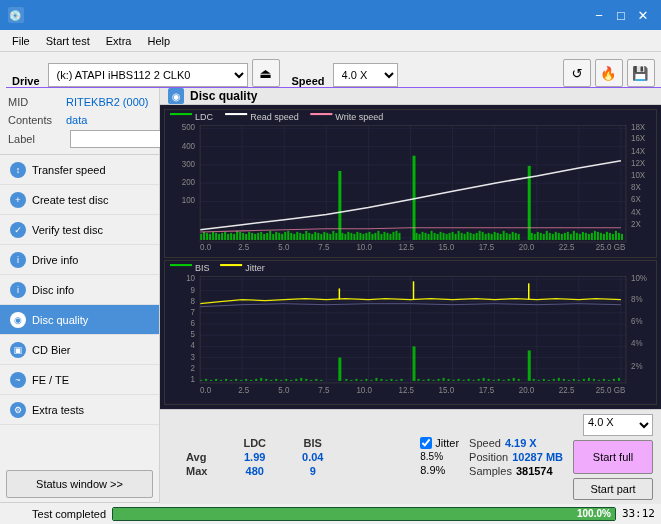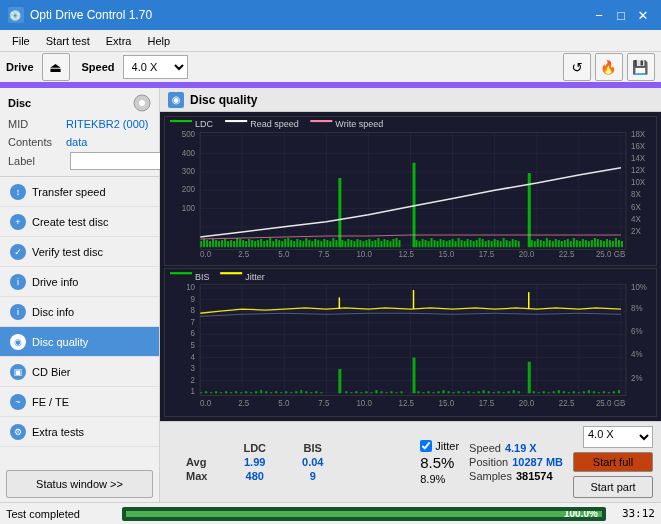--- a/index.html
+++ b/index.html
@@ -10,21 +10,21 @@
     .title-bar-left { display: flex; align-items: center; gap: 6px; }
     .title-bar-icon { width: 16px; height: 16px; background: #4a90d9; border-radius: 2px; display: flex; align-items: center; justify-content: center; font-size: 10px; }
     .title-bar-buttons { display: flex; gap: 2px; }
     .title-btn { width: 20px; height: 20px; border: none; background: transparent; color: white; cursor: pointer; font-size: 13px; display: flex; align-items: center; justify-content: center; border-radius: 2px; }
 
     
     .menu-bar { background: #f0f0f0; height: 22px; display: flex; align-items: center; padding: 0 4px; border-bottom: 1px solid #d0d0d0; }
     .menu-item { padding: 2px 8px; cursor: pointer; font-size: 11px; color: #000; border-radius: 2px; }
 
     
-    .toolbar { background: #f0f0f0; height: 36px; display: flex; align-items: center; padding: 0 6px; border-bottom: 6px solid #8b5cf6; gap: 4px; }
+    .toolbar { background: #f0f0f0; height: 36px; display: flex; align-items: flex-end; padding: 0 6px; border-bottom: 1px solid #8b5cf6; gap: 4px; margin-left: 6px; }
     .toolbar-label { font-size: 11px; font-weight: bold; color: #000; margin-right: 4px; }
     .toolbar-select { height: 24px; padding: 1px 4px; font-size: 11px; border: 1px solid #aaa; background: white; min-width: 200px; }
     .toolbar-btn { width: 28px; height: 28px; border: 1px solid #aaa; background: #f5f5f5; cursor: pointer; display: flex; align-items: center; justify-content: center; border-radius: 2px; }
     .speed-label { font-size: 11px; font-weight: bold; margin-left: 8px; margin-right: 4px; }
     .speed-select { height: 24px; padding: 1px 4px; font-size: 11px; border: 1px solid #aaa; background: white; width: 65px; }
     .spacer { flex: 1; }
 
     
     .main { display: flex; height: calc(524px - 30px - 22px - 36px - 22px); }
 
@@ -78,82 +78,77 @@
     
     .jitter-area { display: flex; align-items: center; gap: 6px; margin-left: 10px; }
     
     .speed-stats { display: flex; flex-direction: column; gap: 2px; font-size: 11px; margin-left: 10px; }
     .speed-row { display: flex; gap: 4px; align-items: center; }
     .speed-row .lbl { color: #333; }
     .speed-row .val { color: #0055cc; font-weight: bold; }
     
     .right-controls { display: flex; flex-direction: column; gap: 4px; margin-left: 10px; }
     .right-controls .speed-sel { height: 22px; font-size: 11px; border: 1px solid #aaa; background: white; width: 70px; }
-    .start-full-btn { height: 20px; padding: 0 8px; font-size: 11px; border: 1px solid #888; background: #c2410c; cursor: pointer; border-radius: 2px; }
+    .start-full-btn { height: 34px; padding: 0 8px; font-size: 11px; border: 1px solid #888; background: #f0abfc; cursor: pointer; border-radius: 2px; }
     .start-part-btn { height: 22px; padding: 0 8px; font-size: 11px; border: 1px solid #888; background: #e8e8e8; cursor: pointer; border-radius: 2px; }
 
     
-    .bottom-bar { height: 22px; background: #f0f0f0; border-top: 1px solid #d0d0d0; display: flex; align-items: center; padding: 0 6px; gap: 16px; }
+    .bottom-bar { height: 22px; background: #f0f0f0; border-top: 1px solid #d0d0d0; display: flex; align-items: center; padding: 0 6px; gap: 6px; text-align: right; }
     .status-text { font-size: 11px; color: #000; flex: 0 0 auto; width: 100px; }
-    .progress-container { flex: 1; height: 14px; background: #6d28d9; border: 4px solid #14532d; border-radius: 2px; overflow: hidden; }
+    .progress-container { flex: 1; height: 14px; background: #6d28d9; border: 1px solid #14532d; border-radius: 2px; overflow: hidden; }
     .progress-bar { height: 100%; background: #4caf50; display: flex; align-items: center; justify-content: flex-end; padding-right: 4px; font-size: 10px; color: white; }
     .time-display { font-size: 11px; color: #000; font-family: monospace; }
 
     
     .chart-svg { width: 100%; height: 100%; }
   </style>
 </head>
 <body>
 
 <div class="title-bar">
   <div class="title-bar-left">
     <div class="title-bar-icon">💿</div>
-    <span>Opti Drive Control 1.70</span>
   </div>
   <div class="title-bar-buttons">
     <button class="title-btn">−</button>
     <button class="title-btn">□</button>
     <button class="title-btn close">✕</button>
   </div>
 </div>
 
 <div class="menu-bar">
   <span class="menu-item">File</span>
   <span class="menu-item">Start test</span>
   <span class="menu-item">Extra</span>
   <span class="menu-item">Help</span>
 </div>
 
 <div class="toolbar">
   <span class="toolbar-label">Drive</span>
+  <select class="toolbar-select">
+    <option>(k:)  ATAPI iHBS112  2 CLK0</option>
+  </select>
   <button class="toolbar-btn" title="Eject">⏏</button>
   <span class="speed-label">Speed</span>
   <select class="speed-select">
     <option>4.0 X</option>
     <option>8.0 X</option>
     <option>16.0 X</option>
   </select>
   <div class="spacer"></div>
   <button class="toolbar-btn" title="Refresh">↺</button>
   <button class="toolbar-btn" title="Burn">🔥</button>
   <button class="toolbar-btn" title="Save">💾</button>
 </div>
 
 <div class="main">
 
   <div class="sidebar">
 
     <div class="disc-panel">
-      <div class="disc-panel-header">
-        <span style="font-size:11px;font-weight:bold;">Disc</span>
-        <svg width="18" height="18">
-          <circle cx="9" cy="9" r="8" fill="#ccc" stroke="#999" stroke-width="1"></circle>
-          <circle cx="9" cy="9" r="3" fill="white"></circle>
-        </svg>
-      </div>
       <div class="disc-row">
         <span class="disc-key">MID</span>
         <span class="disc-val blue">RITEKBR2 (000)</span>
       </div>
       <div class="disc-row">
         <span class="disc-key">Contents</span>
         <span class="disc-val blue">data</span>
       </div>
       <div class="label-row">
         <span class="disc-key">Label</span>
@@ -606,21 +601,21 @@
             </tbody>
           </table>
         </div>
 
         <div class="jitter-area">
           <div style="display:flex;flex-direction:column;gap:2px;">
             <div style="display:flex;align-items:center;gap:3px;">
               <input type="checkbox" checked="" style="width: 12px; height: 12px;">
               <span style="font-size:11px;">Jitter</span>
             </div>
-            <div style="font-size:15px;">
+            <div style="font-size:10px;">
               <span>8.5%</span>
             </div>
             <div style="font-size:11px;">
               <span>8.9%</span>
             </div>
           </div>
         </div>
 
         <div class="speed-stats">
           <div class="speed-row">

